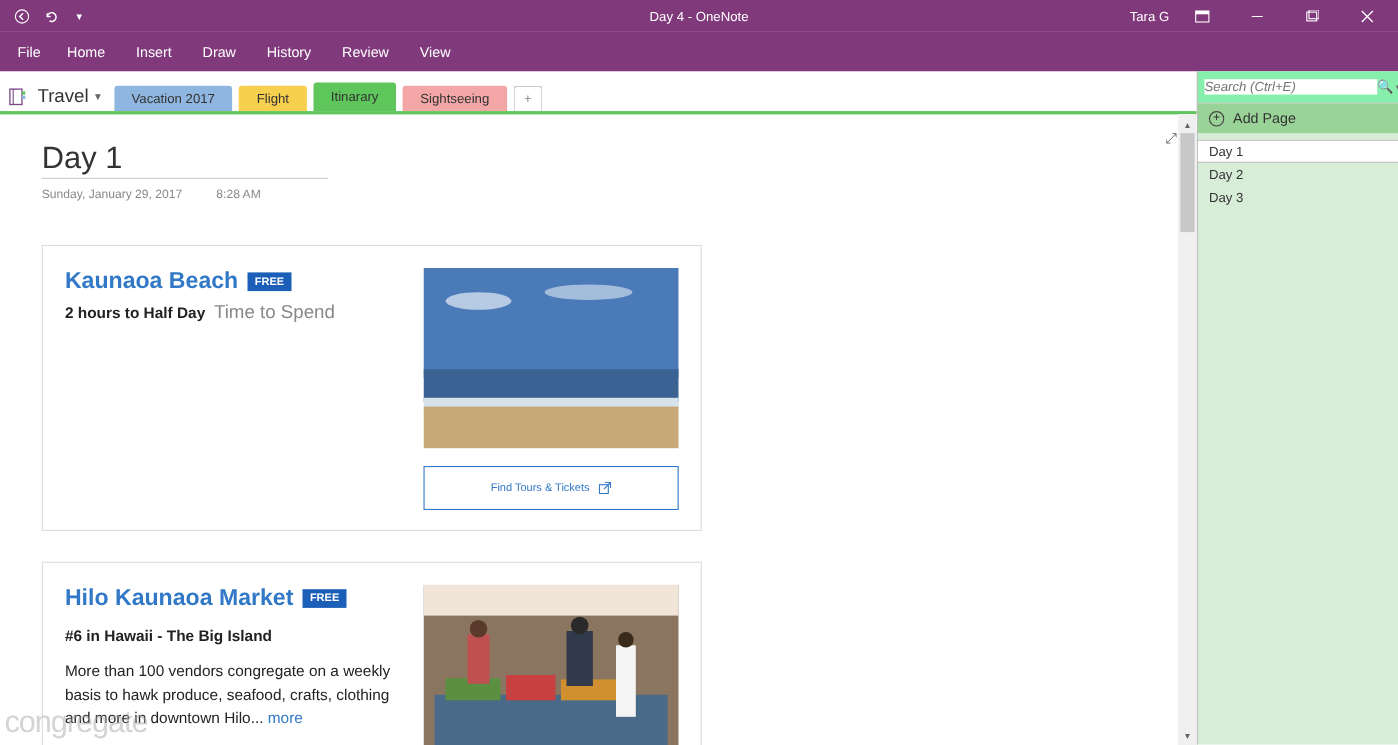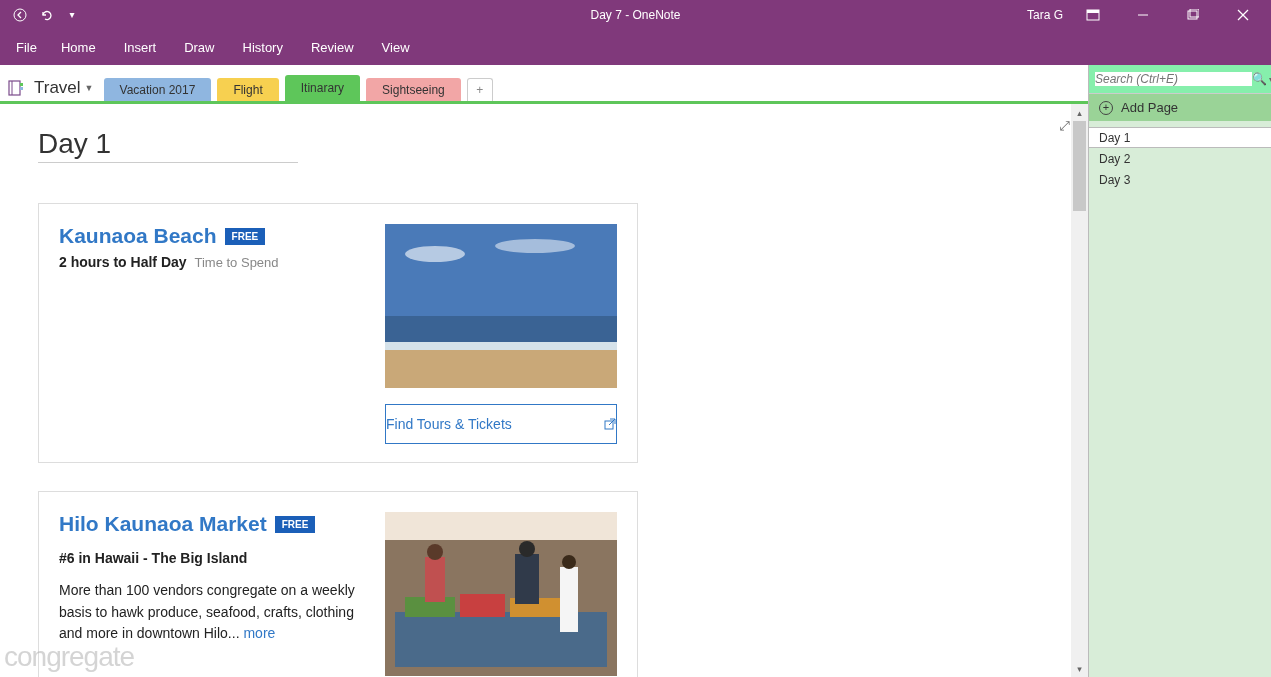--- a/index.html
+++ b/index.html
@@ -49,24 +49,24 @@
 .card { width:600px; border:1px solid #ddd; padding:20px 20px 18px 20px; display:flex; gap:22px; }
 .card-left { flex:1; }
 .card-title { font-size:21px; color:#3178C6; font-weight:600; display:flex; align-items:center; gap:8px; }
 .badge-free { background:#1B5FB8; color:#fff; font-size:10px; font-weight:700; padding:3px 7px; }
 .rank { font-size:14px; font-weight:700; color:#222; margin-top:14px; }
 .desc { font-size:14px; color:#222; line-height:1.55; margin-top:14px; }
 .more-link { color:#3178C6; }
 .cat-row { font-size:14px; color:#222; margin-top:10px; }
 .cat-row .type { font-size:11px; color:#888; margin-left:4px; }
 .time-row { font-size:14px; font-weight:600; color:#222; margin-top:6px; }
-.time-row .type { font-size:13px; color:#888; font-weight:400; margin-left:4px; }
+.time-row .type { font-size:17px; color:#888; font-weight:400; margin-left:4px; }
 .card-right { width:232px; display:flex; flex-direction:column; gap:16px; }
 .photo { width:232px; height:164px; }
-.find-btn { border:1px solid #3178C6; color:#3178C6; background:#fff; height:40px; font-size:14px; display:flex; align-items:center; justify-content:space-between; gap:8px; }
+.find-btn { border:1px solid #3178C6; color:#3178C6; background:#fff; height:40px; font-size:10px; display:flex; align-items:center; justify-content:center; gap:8px; }
 
 
 .beach-sky{fill:#4a7ab8}.beach-sea{fill:#3a6394}.beach-surf{fill:#d5e2ea}.beach-sand{fill:#c9a878}
 
 .mk-bg{fill:#8a7560}.mk-awning{fill:#f0e5d8}.mk-stall{fill:#4a6a8a}.mk-prod1{fill:#c84040}.mk-prod2{fill:#5a9040}.mk-prod3{fill:#d09030}.mk-p1{fill:#c05050}.mk-p2{fill:#f5f5f5}.mk-p3{fill:#303a4a}
 
 
 .vscroll { position:absolute; right:0; top:0; bottom:0; width:17px; background:#f0f0f0; display:flex; flex-direction:column; }
 .vscroll .arrow { height:17px; display:flex; align-items:center; justify-content:center; font-size:9px; color:#666; }
 .vscroll .track { flex:1; position:relative; }
@@ -101,21 +101,21 @@
         </svg>
     </div>
     <div class="tb-btn">
       <svg width="14" height="14" viewBox="0 0 14 14">
           <path d="M4 7 A4 4 0 1 1 6 11" fill="none" stroke="#fff" stroke-width="1.3"></path>
           <path d="M4 4 L4 7 L7 7" fill="none" stroke="#fff" stroke-width="1.3"></path>
         </svg>
     </div>
     <div class="tb-btn" style="font-size:10px">▾</div>
   </div>
-  <div class="titlebar-center">Day 7  -  OneNote</div>
+  <div class="titlebar-center">Day 4  -  OneNote</div>
   <div class="titlebar-right">
     <span>Tara G</span>
     <div class="win-btn">
       <svg width="14" height="12" viewBox="0 0 14 12">
           <rect x="1" y="1" width="12" height="10" fill="none" stroke="#fff"></rect>
           <rect x="1" y="1" width="12" height="3" fill="#fff"></rect>
         </svg>
     </div>
     <div class="win-btn">
       <svg width="12" height="12" viewBox="0 0 12 12">
@@ -168,20 +168,24 @@
       <div class="sect-tab sect-green">Itinarary</div>
       <div class="sect-tab sect-red">Sightseeing</div>
       <div class="sect-tab sect-add">+</div>
     </div>
 
     <div class="canvas-wrap">
       <div class="expand-icon">⤢</div>
       <div class="canvas">
         <div class="title-row">
           <div class="page-title title-input">Day 1</div>
+        </div>
+        <div class="meta">
+          <span>Sunday, January 29, 2017</span>
+          <span>8:28 AM</span>
         </div>
 
         <div class="cards">
 
           <div class="card">
             <div class="card-left">
               <div class="card-title">
                 <span>Kaunaoa Beach</span>
                 <span class="badge-free">FREE</span>
               </div>

